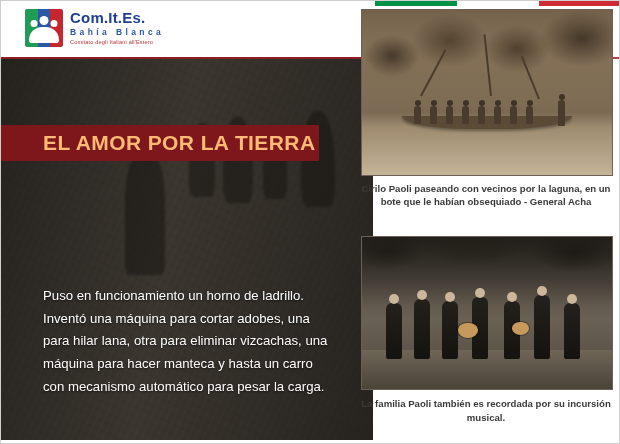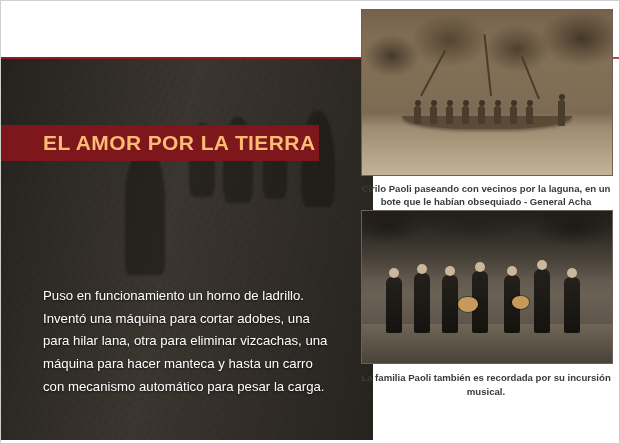--- a/index.html
+++ b/index.html
@@ -331,20 +331,41 @@
 
   <div class="bg-photo">
     <div class="bg-grain"></div>
     <div class="sil" style="left:188px; top:64px; width:26px; height:74px;"></div>
     <div class="sil" style="left:222px; top:58px; width:30px; height:86px;"></div>
     <div class="sil" style="left:262px; top:70px; width:24px; height:70px;"></div>
     <div class="sil" style="left:300px; top:52px; width:34px; height:96px;"></div>
     <div class="sil" style="left:124px; top:96px; width:40px; height:120px; border-radius:30% 30% 10% 10% / 40% 40% 10% 10%;"></div>
   </div>
 
+  <div class="header">
+    <div class="tricolor">
+      <span class="tri-green"></span>
+      <span class="tri-white"></span>
+      <span class="tri-red"></span>
+    </div>
+
+    <div class="logo-wrap">
+      <div class="logo-mark">
+        <div class="lm-green"></div>
+        <div class="lm-red"></div>
+        <div class="lm-fig"></div>
+        <div class="lm-body"></div>
+      </div>
+      <div class="logo-text">
+        <div class="logo-title">Com.It.Es.</div>
+        <div class="logo-sub">Bahía Blanca</div>
+        <div class="logo-foot">Comitato degli Italiani all'Estero</div>
+      </div>
+    </div>
+  </div>
   <div class="header-rule"></div>
 
   <div class="title-banner">
     <h1>EL AMOR POR LA TIERRA</h1>
   </div>
 
 
   <div class="body-text">Puso en funcionamiento un horno de ladrillo. Inventó una máquina para cortar adobes, una para hilar lana, otra para eliminar vizcachas, una máquina para hacer manteca y hasta un carro con mecanismo automático para pesar la carga.</div>
 
   <div class="photo-col">
@@ -365,21 +386,21 @@
           <div class="fig" style="left:116px;"></div>
           <div class="fig" style="left:132px;"></div>
           <div class="fig" style="left:148px;"></div>
           <div class="fig" style="left:164px;"></div>
           <div class="fig" style="left:196px; bottom:30%; height:26px;"></div>
         </div>
       </div>
       <div class="caption caption-one">Cirilo Paoli paseando con vecinos por la laguna, en un bote que le habían obsequiado - General Acha</div>
     </div>
 
-    <div class="photo-card" style="margin-top:2px;">
+    <div class="photo-card" style="margin-top:28px;">
       <div class="photo-frame photo-two">
         <div class="ph-family">
           <div class="canopy"></div>
           <div class="ground"></div>
           <div class="pfig" style="left:24px; height:56px;"></div>
           <div class="pfig" style="left:52px; height:60px;"></div>
           <div class="pfig" style="left:80px; height:58px;"></div>
           <div class="pfig" style="left:110px; height:62px;"></div>
           <div class="pfig" style="left:142px; height:58px;"></div>
           <div class="pfig" style="left:172px; height:64px;"></div>

